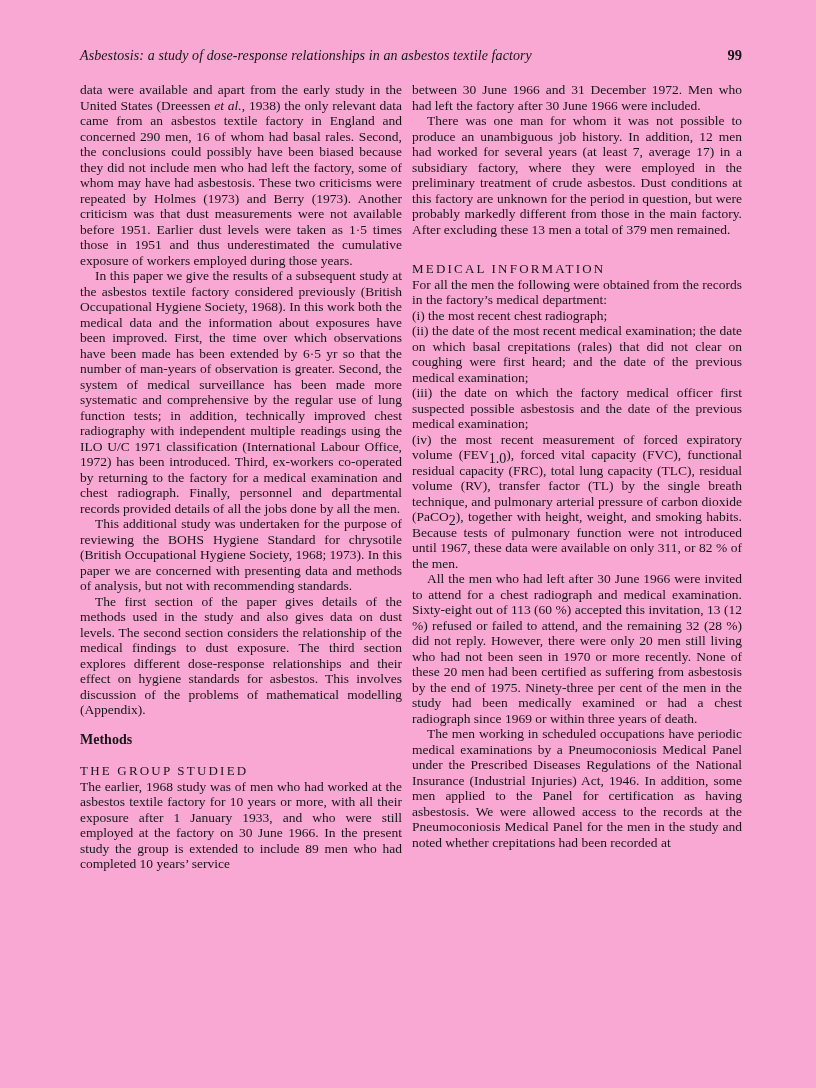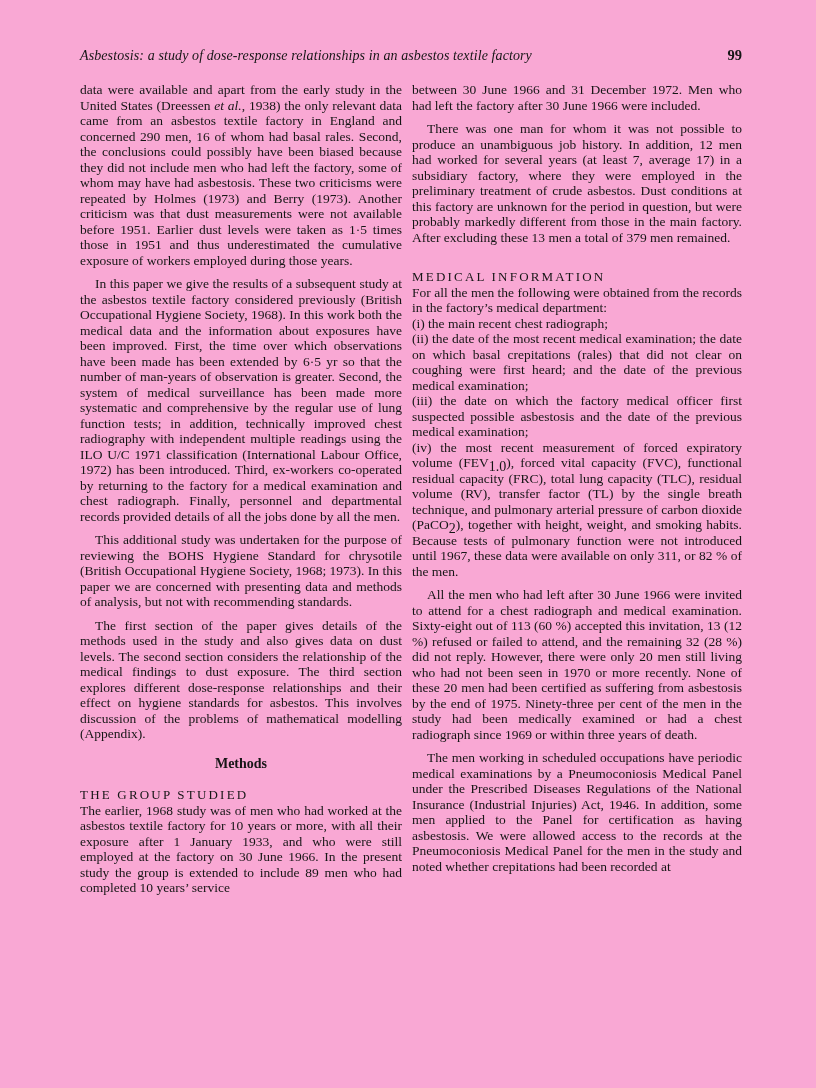--- a/index.html
+++ b/index.html
@@ -30,26 +30,26 @@
     display: flex;
     gap: 10px;
     font-size: 13.5px;
     line-height: 15.5px;
     text-align: justify;
   }
   .col { flex: 0 0 auto; }
   .col-left { width: 322px; }
   .col-right { width: 330px; }
   p { margin: 0; }
-  p.indent { text-indent: 15px; margin-top: 8px; }
+  p.indent { text-indent: 15px; }
   .h-methods {
     font-size: 14px;
     font-weight: bold;
     margin: 14px 0 0 0;
-    text-align: center;
+    text-align: left;
   }
   .h-caps {
     font-size: 13px;
     font-weight: normal;
     letter-spacing: 2.2px;
     margin: 16px 0 0 0;
     text-align: left;
     white-space: nowrap;
   }
   .h-caps.big-gap { margin-top: 24px; }
@@ -76,21 +76,21 @@
       <h2 class="h-methods">Methods</h2>
       <h3 class="h-caps">THE GROUP STUDIED</h3>
       <p>The earlier, 1968 study was of men who had worked at the asbestos textile factory for 10 years or more, with all their exposure after 1 January 1933, and who were still employed at the factory on 30 June 1966. In the present study the group is extended to include 89 men who had completed 10 years’ service</p>
     </section>
 
     <section class="col col-right">
       <p>between 30 June 1966 and 31 December 1972. Men who had left the factory after 30 June 1966 were included.</p>
       <p class="indent">There was one man for whom it was not possible to produce an unambiguous job history. In addition, 12 men had worked for several years (at least 7, average 17) in a subsidiary factory, where they were employed in the preliminary treatment of crude asbestos. Dust conditions at this factory are unknown for the period in question, but were probably markedly different from those in the main factory. After excluding these 13 men a total of 379 men remained.</p>
       <h3 class="h-caps big-gap">MEDICAL INFORMATION</h3>
       <p>For all the men the following were obtained from the records in the factory’s medical department:</p>
-      <p>(i) the main recent chest radiograph;</p>
+      <p>(i) the most recent chest radiograph;</p>
       <p>(ii) the date of the most recent medical examination; the date on which basal crepitations (rales) that did not clear on coughing were first heard; and the date of the previous medical examination;</p>
       <p>(iii) the date on which the factory medical officer first suspected possible asbestosis and the date of the previous medical examination;</p>
       <p><span>(iv) the most recent measurement of forced expiratory volume (FEV</span><sub>1.0</sub><span>), forced vital capacity (FVC), functional residual capacity (FRC), total lung capacity (TLC), residual volume (RV), transfer factor (TL) by the single breath technique, and pulmonary arterial pressure of carbon dioxide (PaCO</span><sub>2</sub><span>), together with height, weight, and smoking habits. Because tests of pulmonary function were not introduced until 1967, these data were available on only 311, or 82 % of the men.</span></p>
       <p class="indent">All the men who had left after 30 June 1966 were invited to attend for a chest radiograph and medical examination. Sixty-eight out of 113 (60 %) accepted this invitation, 13 (12 %) refused or failed to attend, and the remaining 32 (28 %) did not reply. However, there were only 20 men still living who had not been seen in 1970 or more recently. None of these 20 men had been certified as suffering from asbestosis by the end of 1975. Ninety-three per cent of the men in the study had been medically examined or had a chest radiograph since 1969 or within three years of death.</p>
       <p class="indent">The men working in scheduled occupations have periodic medical examinations by a Pneumoconiosis Medical Panel under the Prescribed Diseases Regulations of the National Insurance (Industrial Injuries) Act, 1946. In addition, some men applied to the Panel for certification as having asbestosis. We were allowed access to the records at the Pneumoconiosis Medical Panel for the men in the study and noted whether crepitations had been recorded at</p>
     </section>
 
   </main>
 </div>
 

